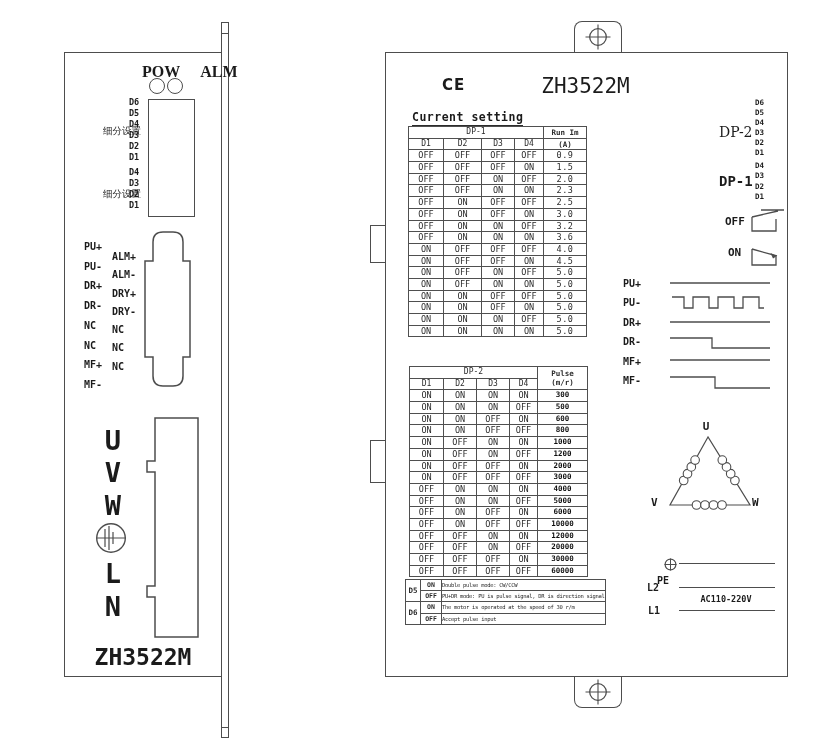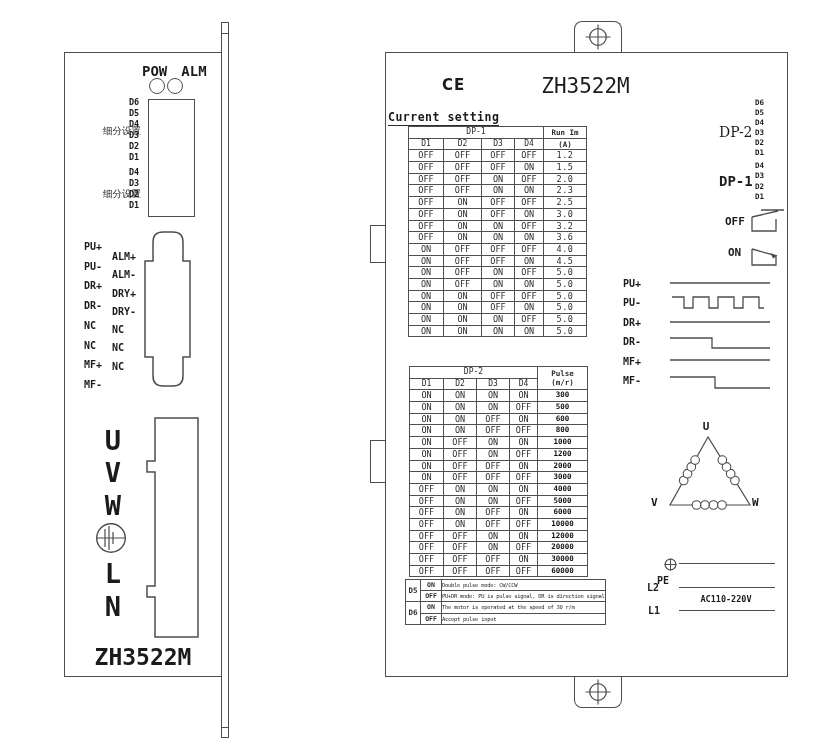--- a/index.html
+++ b/index.html
@@ -33,21 +33,21 @@
 <body>
 
 <div id="stage">
 
   <div class="abs outline" style="left:221px;top:22px;width:8px;height:716px;"></div>
   <div class="abs hline" style="left:221px;top:33px;width:8px;"></div>
   <div class="abs hline" style="left:221px;top:727px;width:8px;"></div>
 
   <div class="abs outline" style="left:64px;top:52px;width:158px;height:625px;"></div>
 
-  <div class="abs" style="left:142px;top:63px;display:flex;gap:14px;font-size:14px;font-weight:bold;">
+  <div class="abs" style="left:142px;top:63px;display:flex;gap:20px;font-size:16px;font-weight:bold;font-family:Liberation Serif, serif;">
     <span>POW</span>
     <span>ALM</span>
   </div>
   <div class="abs led" style="left:149px;top:78px;"></div>
   <div class="abs led" style="left:167px;top:78px;"></div>
 
   <div class="abs outline" style="left:148px;top:99px;width:47px;height:118px;border-width:1.4px;"></div>
   <div class="abs col-list" id="dip1" style="left:129px;top:97px;font-size:8.5px;font-weight:bold;line-height:10.9px;">
       <div>D6</div>
       <div>D5</div>
@@ -117,21 +117,21 @@
     <path d="M14,1.5 V26.5 M1.5,14 H26.5" stroke="#4d4d4d" stroke-width="1.1"></path>
   </svg>
   <svg class="abs" style="left:584px;top:678px;" width="28" height="28" viewBox="0 0 28 28">
     <circle cx="14" cy="14" r="8.3" fill="none" stroke="#4d4d4d" stroke-width="1.3"></circle>
     <path d="M14,1.5 V26.5 M1.5,14 H26.5" stroke="#4d4d4d" stroke-width="1.1"></path>
   </svg>
 
   <div class="abs" style="left:442px;top:76px;font-size:15px;font-weight:bold;font-family:'DejaVu Sans',sans-serif;letter-spacing:1px;">CE</div>
   <div class="abs" style="left:518px;top:74px;width:135px;text-align:center;font-size:21px;">ZH3522M</div>
 
-  <div class="abs" style="left:388px;top:106px;">
+  <div class="abs" style="left:412px;top:106px;">
     <span class="setting-title">Current setting</span>
   </div>
   <table class="abs setting" id="current-table" style="left:408px;top:126px;">
       <colgroup>
         <col style="width: 35px;">
         <col style="width: 38px;">
         <col style="width: 33px;">
         <col style="width: 29px;">
         <col style="width: 43px;">
       </colgroup>
@@ -145,21 +145,21 @@
           <td class="hdr">D2</td>
           <td class="hdr">D3</td>
           <td class="hdr">D4</td>
           <td class="vh">(A)</td>
         </tr>
         <tr>
           <td>OFF</td>
           <td>OFF</td>
           <td>OFF</td>
           <td>OFF</td>
-          <td class="cur-val">1.2</td>
+          <td class="cur-val">0.9</td>
         </tr>
         <tr>
           <td>OFF</td>
           <td>OFF</td>
           <td>OFF</td>
           <td>ON</td>
           <td class="cur-val">1.5</td>
         </tr>
         <tr>
           <td>OFF</td>

